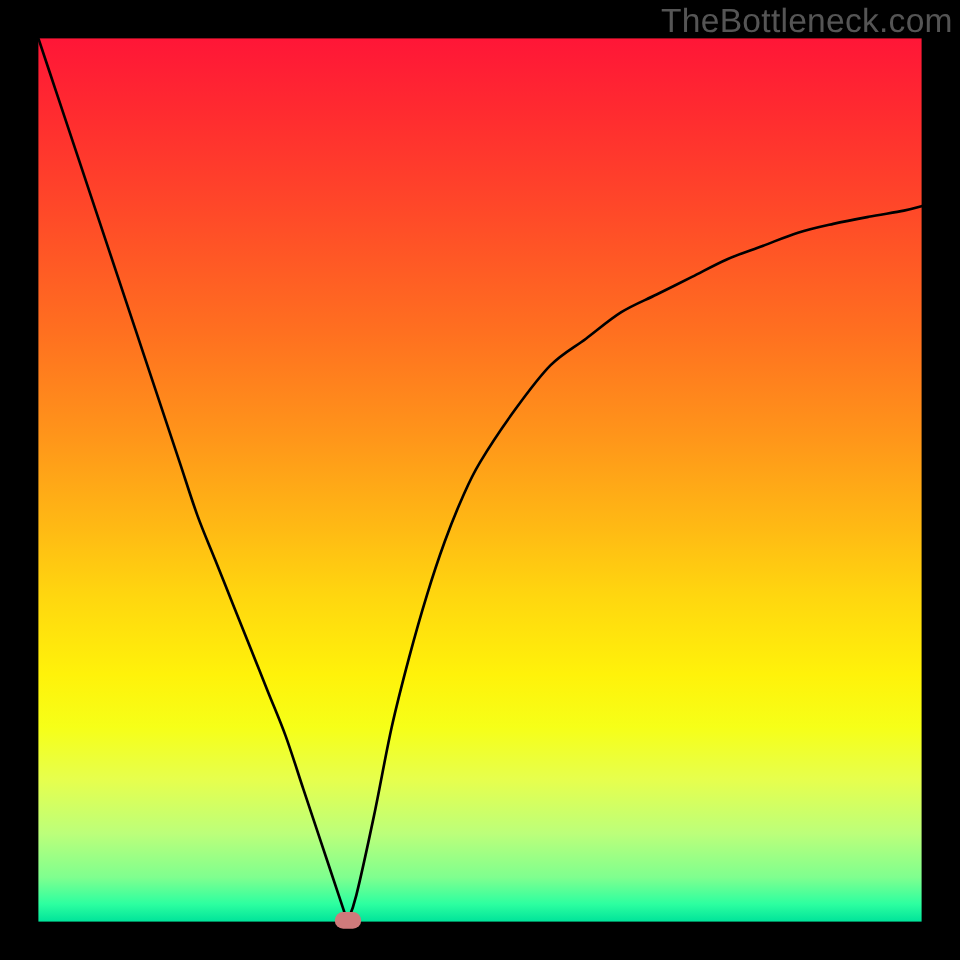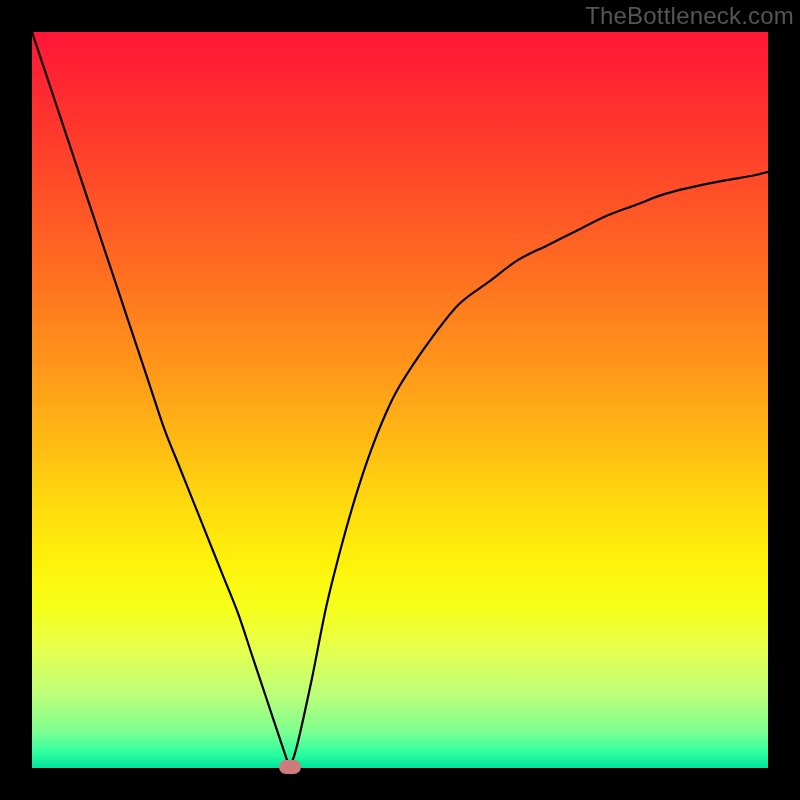--- a/index.html
+++ b/index.html
@@ -39,21 +39,21 @@
       #7fff8f 95%,
       #2dffa0 98%,
       #00e49a 100%
     );
   }
   .watermark {
     position: absolute;
     top: 2px;
     right: 6px;
     color: #555;
-    font-size: 24px;
+    font-size: 28px;
     font-weight: 500;
     letter-spacing: 0.2px;
     z-index: 5;
   }
   svg.curve {
     position: absolute;
     left: 0;
     top: 0;
     width: 736px;
     height: 736px;

